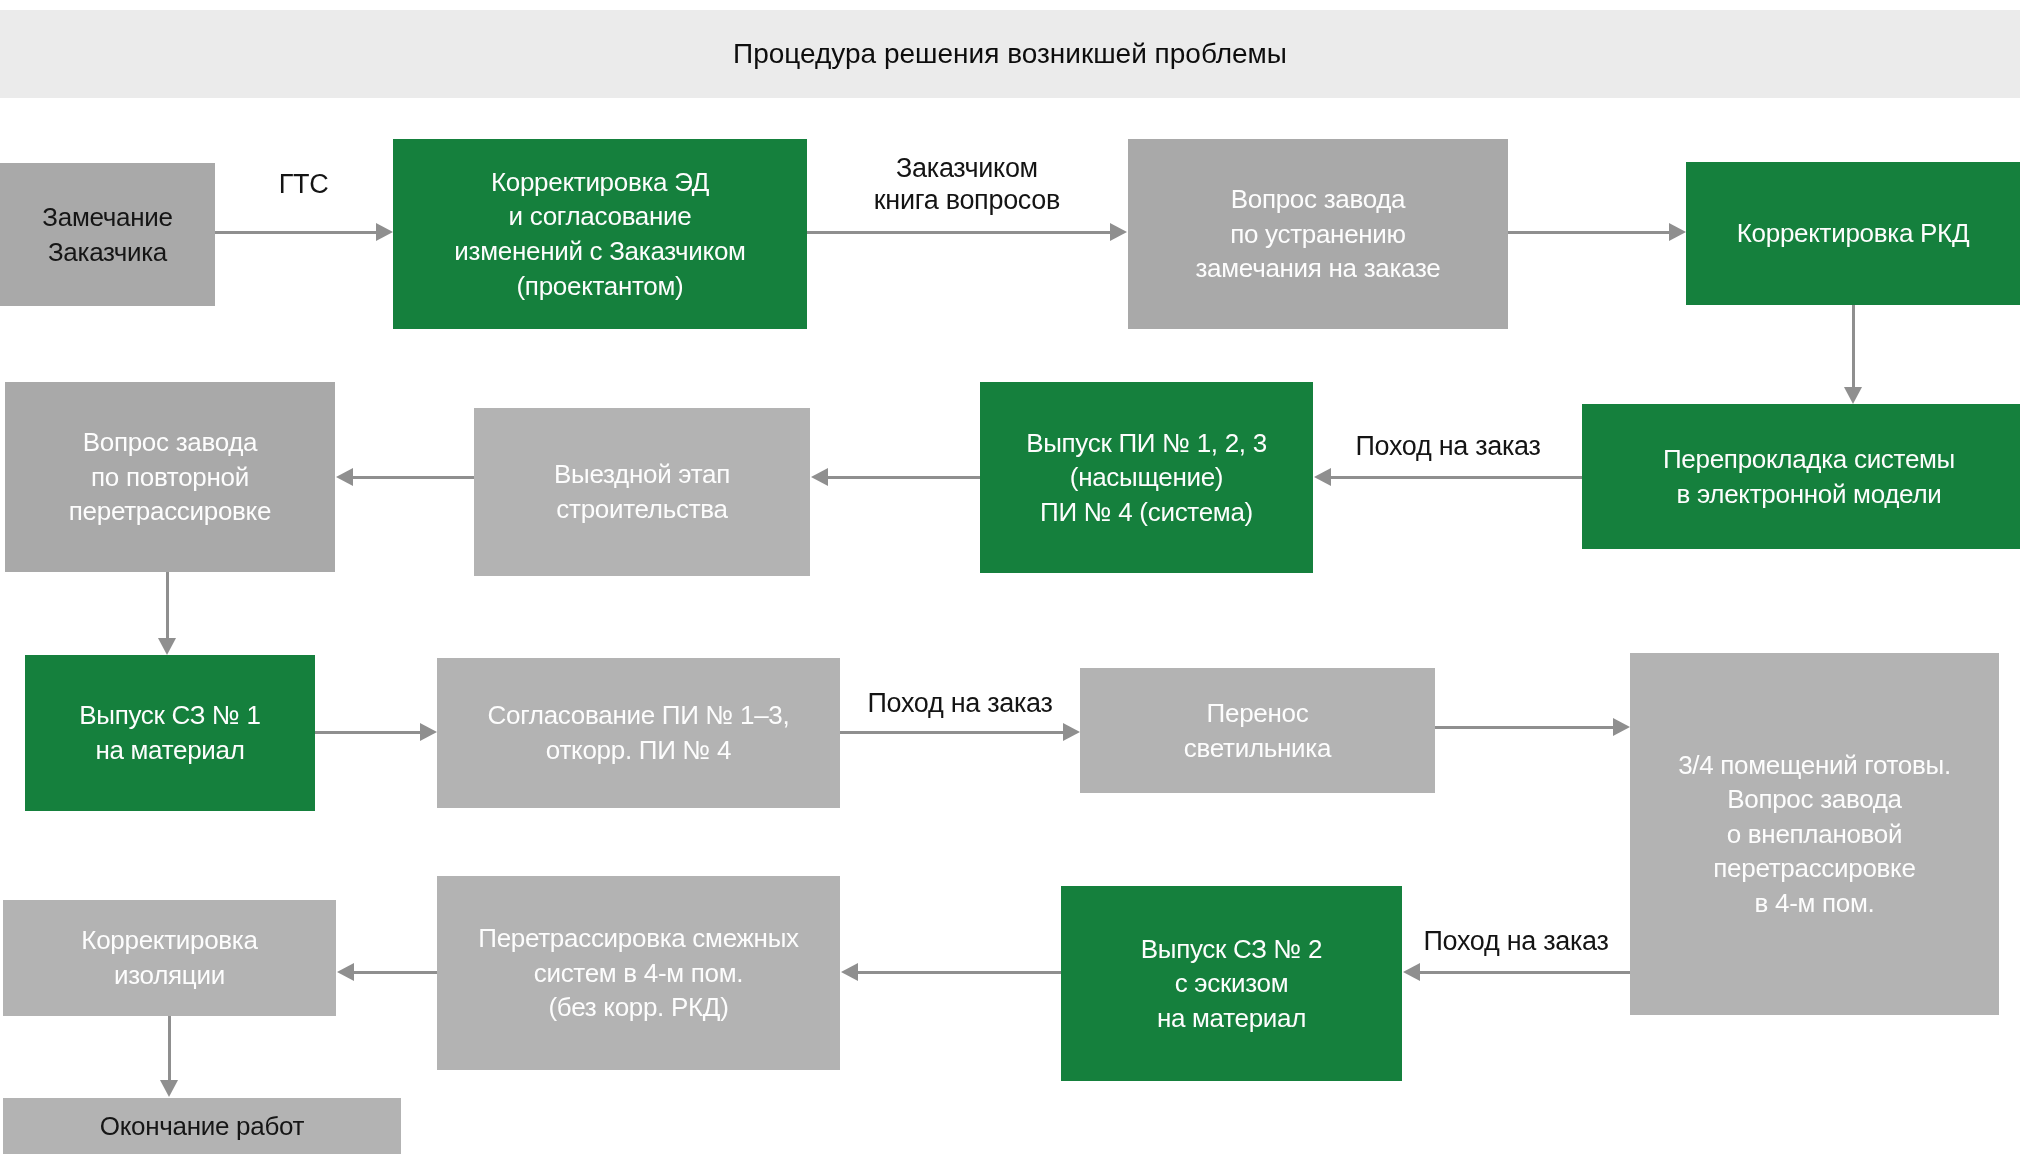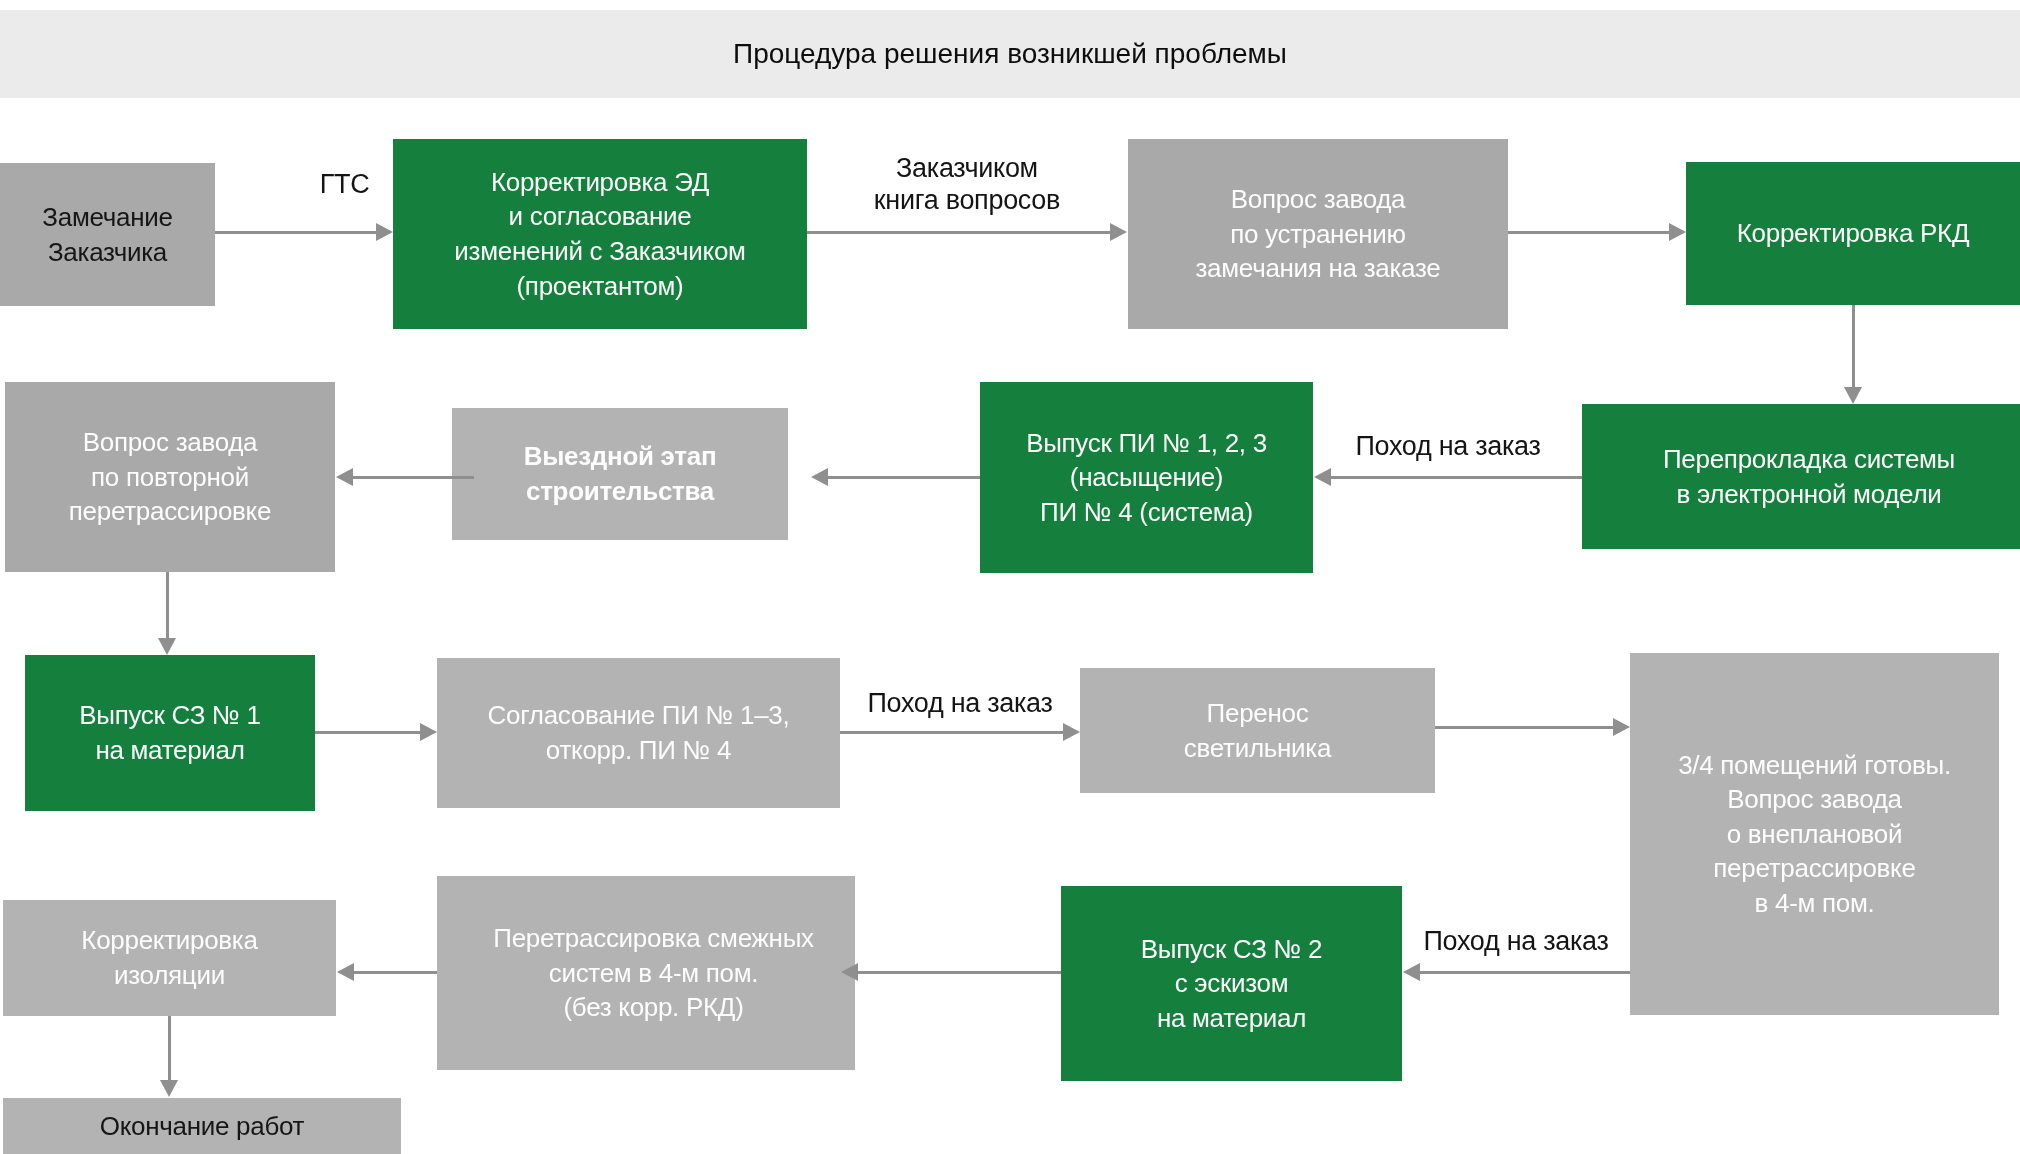--- a/index.html
+++ b/index.html
@@ -63,49 +63,49 @@
   <div class="node medium" style="left:1128px;top:139px;width:380px;height:190px;">Вопрос завода
 по устранению
 замечания на заказе</div>
   <div class="node dark" style="left:1686px;top:162px;width:334px;height:143px;">Корректировка РКД</div>
 
   <div class="node dark" style="left:1582px;top:404px;width:434px;height:145px;padding-left:10px;">Перепрокладка системы
 в электронной модели</div>
   <div class="node dark" style="left:980px;top:382px;width:333px;height:191px;">Выпуск ПИ № 1, 2, 3
 (насыщение)
 ПИ № 4 (система)</div>
-  <div class="node light" style="left:452px;top:408px;width:336px;height:132px;font-weight:bold;">Выездной этап
+  <div class="node light" style="left:474px;top:408px;width:336px;height:168px;">Выездной этап
 строительства</div>
   <div class="node medium" style="left:5px;top:382px;width:330px;height:190px;">Вопрос завода
 по повторной
 перетрассировке</div>
 
   <div class="node dark" style="left:25px;top:655px;width:290px;height:156px;">Выпуск СЗ № 1
 на материал</div>
   <div class="node light" style="left:437px;top:658px;width:403px;height:150px;">Согласование ПИ № 1–3,
 откорр. ПИ № 4</div>
   <div class="node light" style="left:1080px;top:668px;width:355px;height:125px;">Перенос
 светильника</div>
   <div class="node light" style="left:1630px;top:653px;width:369px;height:362px;">3/4 помещений готовы.
 Вопрос завода
 о внеплановой
 перетрассировке
 в 4-м пом.</div>
 
   <div class="node dark" style="left:1061px;top:886px;width:341px;height:195px;">Выпуск СЗ № 2
 с эскизом
 на материал</div>
-  <div class="node light" style="left:437px;top:876px;width:403px;height:194px;padding-left:15px;">Перетрассировка смежных
+  <div class="node light" style="left:437px;top:876px;width:403px;height:194px;">Перетрассировка смежных
 систем в 4-м пом.
 (без корр. РКД)</div>
   <div class="node light" style="left:3px;top:900px;width:333px;height:116px;">Корректировка
 изоляции</div>
   <div class="node light text-black" style="left:3px;top:1098px;width:398px;height:56px;">Окончание работ</div>
 
-  <div class="edge-label" style="left:215px;top:168px;width:177px;padding-left:41px;">ГТС</div>
+  <div class="edge-label" style="left:215px;top:168px;width:177px;">ГТС</div>
   <div class="edge-label" style="left:817px;top:152px;width:300px;">Заказчиком
 книга вопросов</div>
   <div class="edge-label" style="left:1318px;top:430px;width:260px;">Поход на заказ</div>
   <div class="edge-label" style="left:845px;top:687px;width:230px;">Поход на заказ</div>
   <div class="edge-label" style="left:1401px;top:925px;width:230px;">Поход на заказ</div>
 
   <div class="aline hline" style="left:215px;top:231px;width:161px;"></div>
   <div class="head right" style="left:376px;top:223px;"></div>
 
   <div class="aline hline" style="left:807px;top:231px;width:303px;"></div>

